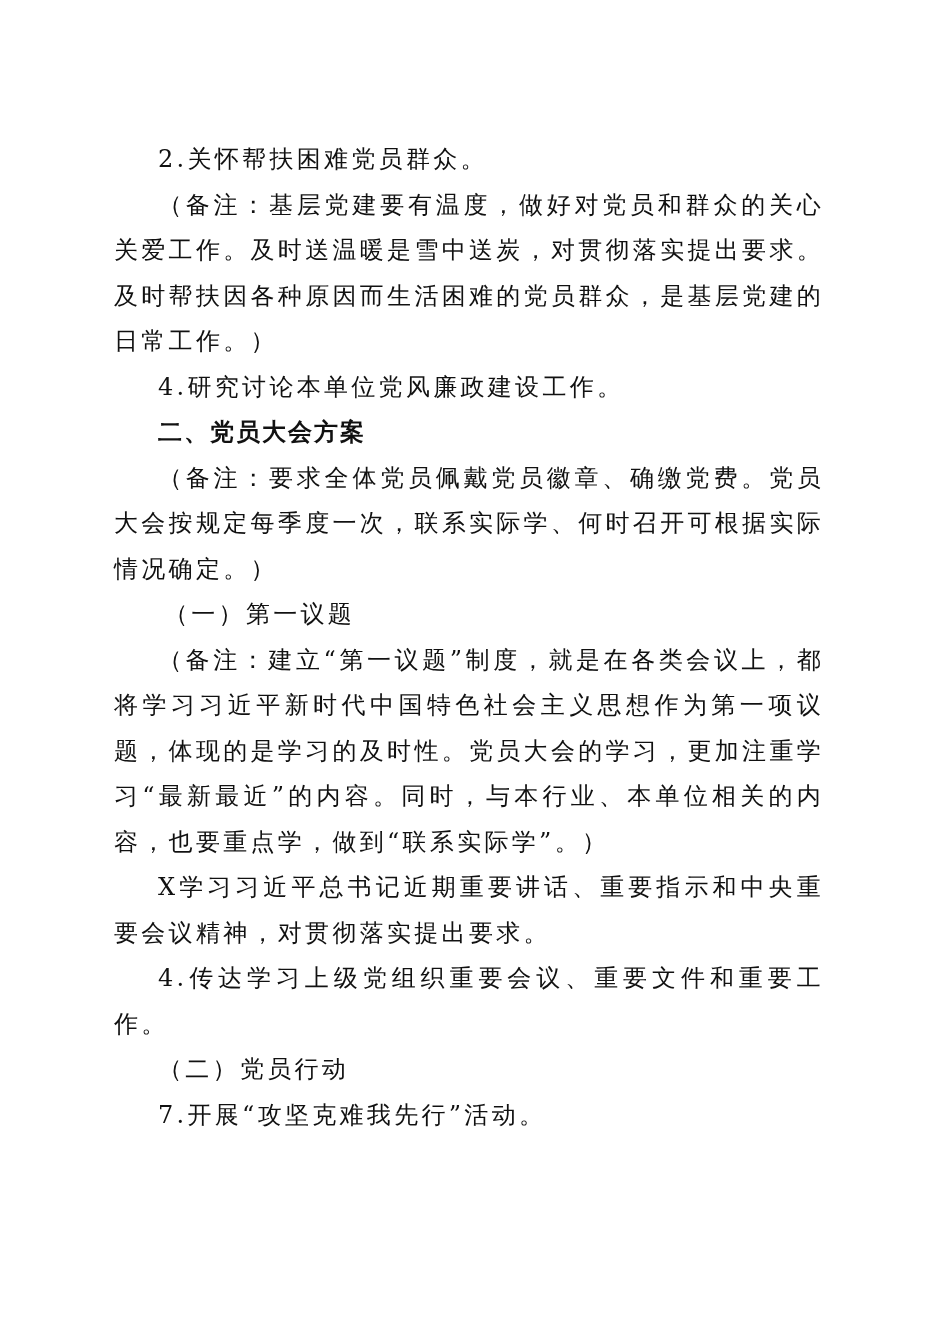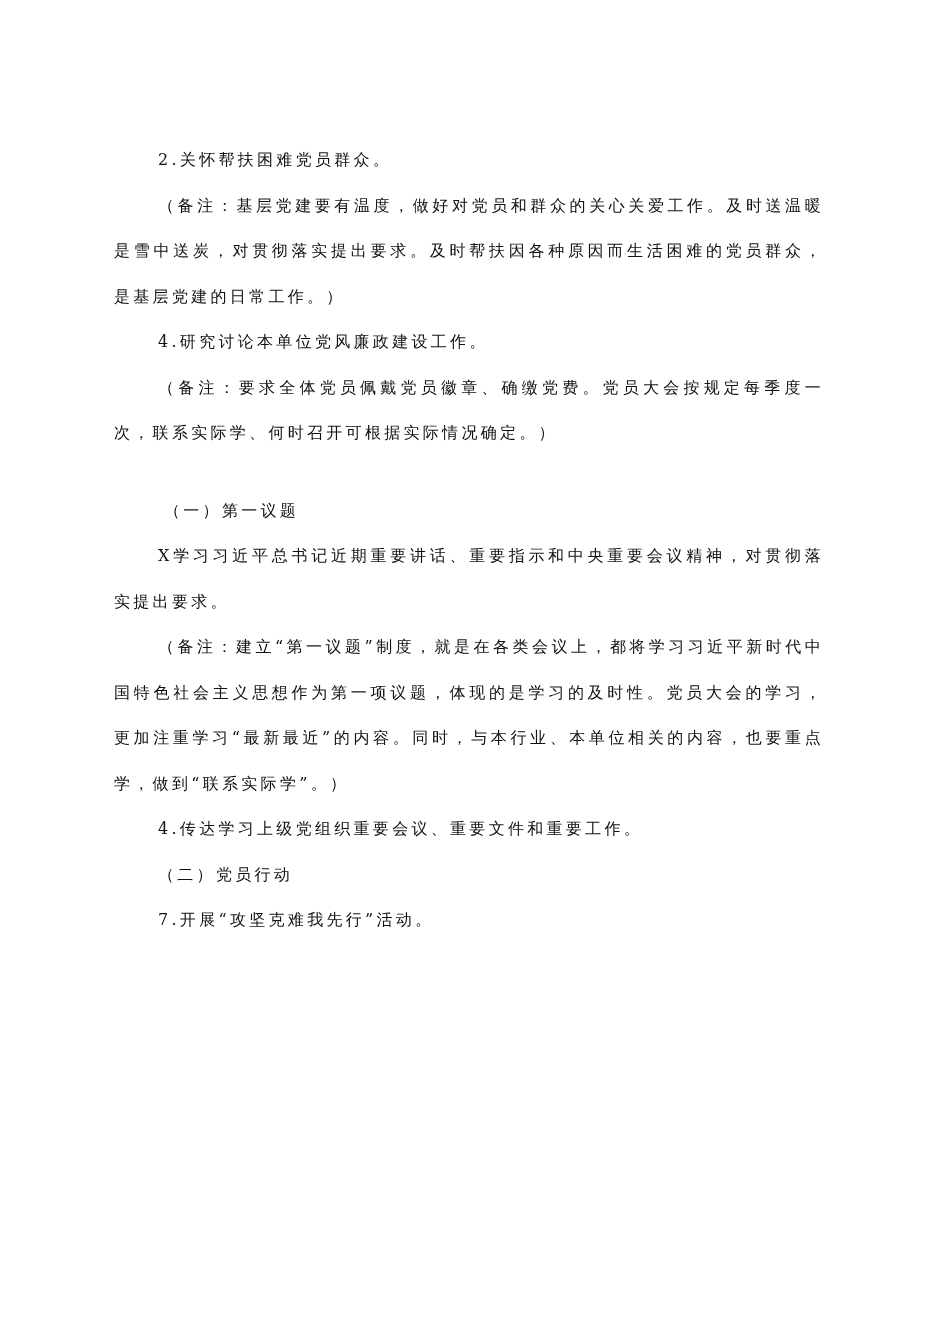--- a/index.html
+++ b/index.html
@@ -1,35 +1,36 @@
 <!DOCTYPE html>
 <html><head>
 <meta charset="utf-8">
 <style>
   html, body { margin: 0; padding: 0; background: #ffffff; }
   body { width: 950px; height: 1344px; position: relative; overflow: hidden; }
   .page {
     position: absolute; left: 114px; top: 137px; width: 710px;
     font-family: "DejaVu Serif", "Liberation Serif", serif;
-    font-size: 16px; color: #111111; line-height: 45.5px;
+    font-size: 24px; color: #111111; line-height: 45.5px;
     letter-spacing: 3.3px;
   }
   .p { margin: 0; text-align: justify; text-align-last: left; }
   .indent { text-indent: 44px; }
   .heading { font-family: "DejaVu Sans", "Liberation Sans", sans-serif; font-weight: bold; text-indent: 44px; letter-spacing: 2px; }
   .subheading { text-indent: 44px; }
-  .subheading.shift { text-indent: 50px; margin-top: 32px; }
+  .subheading.shift { text-indent: 50px; }
 </style>
 </head>
 <body>
 
 <div class="page">
   <p class="p indent">2.关怀帮扶困难党员群众。</p>
   <p class="p indent">（备注：基层党建要有温度，做好对党员和群众的关心关爱工作。及时送温暖是雪中送炭，对贯彻落实提出要求。及时帮扶因各种原因而生活困难的党员群众，是基层党建的日常工作。）</p>
   <p class="p indent">4.研究讨论本单位党风廉政建设工作。</p>
+  <p class="p heading">二、党员大会方案</p>
   <p class="p indent">（备注：要求全体党员佩戴党员徽章、确缴党费。党员大会按规定每季度一次，联系实际学、何时召开可根据实际情况确定。）</p>
   <p class="p subheading shift">（一）第一议题</p>
+  <p class="p indent">（备注：建立“第一议题”制度，就是在各类会议上，都将学习习近平新时代中国特色社会主义思想作为第一项议题，体现的是学习的及时性。党员大会的学习，更加注重学习“最新最近”的内容。同时，与本行业、本单位相关的内容，也要重点学，做到“联系实际学”。）</p>
   <p class="p indent">X学习习近平总书记近期重要讲话、重要指示和中央重要会议精神，对贯彻落实提出要求。</p>
-  <p class="p indent">（备注：建立“第一议题”制度，就是在各类会议上，都将学习习近平新时代中国特色社会主义思想作为第一项议题，体现的是学习的及时性。党员大会的学习，更加注重学习“最新最近”的内容。同时，与本行业、本单位相关的内容，也要重点学，做到“联系实际学”。）</p>
   <p class="p indent">4.传达学习上级党组织重要会议、重要文件和重要工作。</p>
   <p class="p subheading">（二）党员行动</p>
   <p class="p indent">7.开展“攻坚克难我先行”活动。</p>
 </div>
 
 </body></html>

